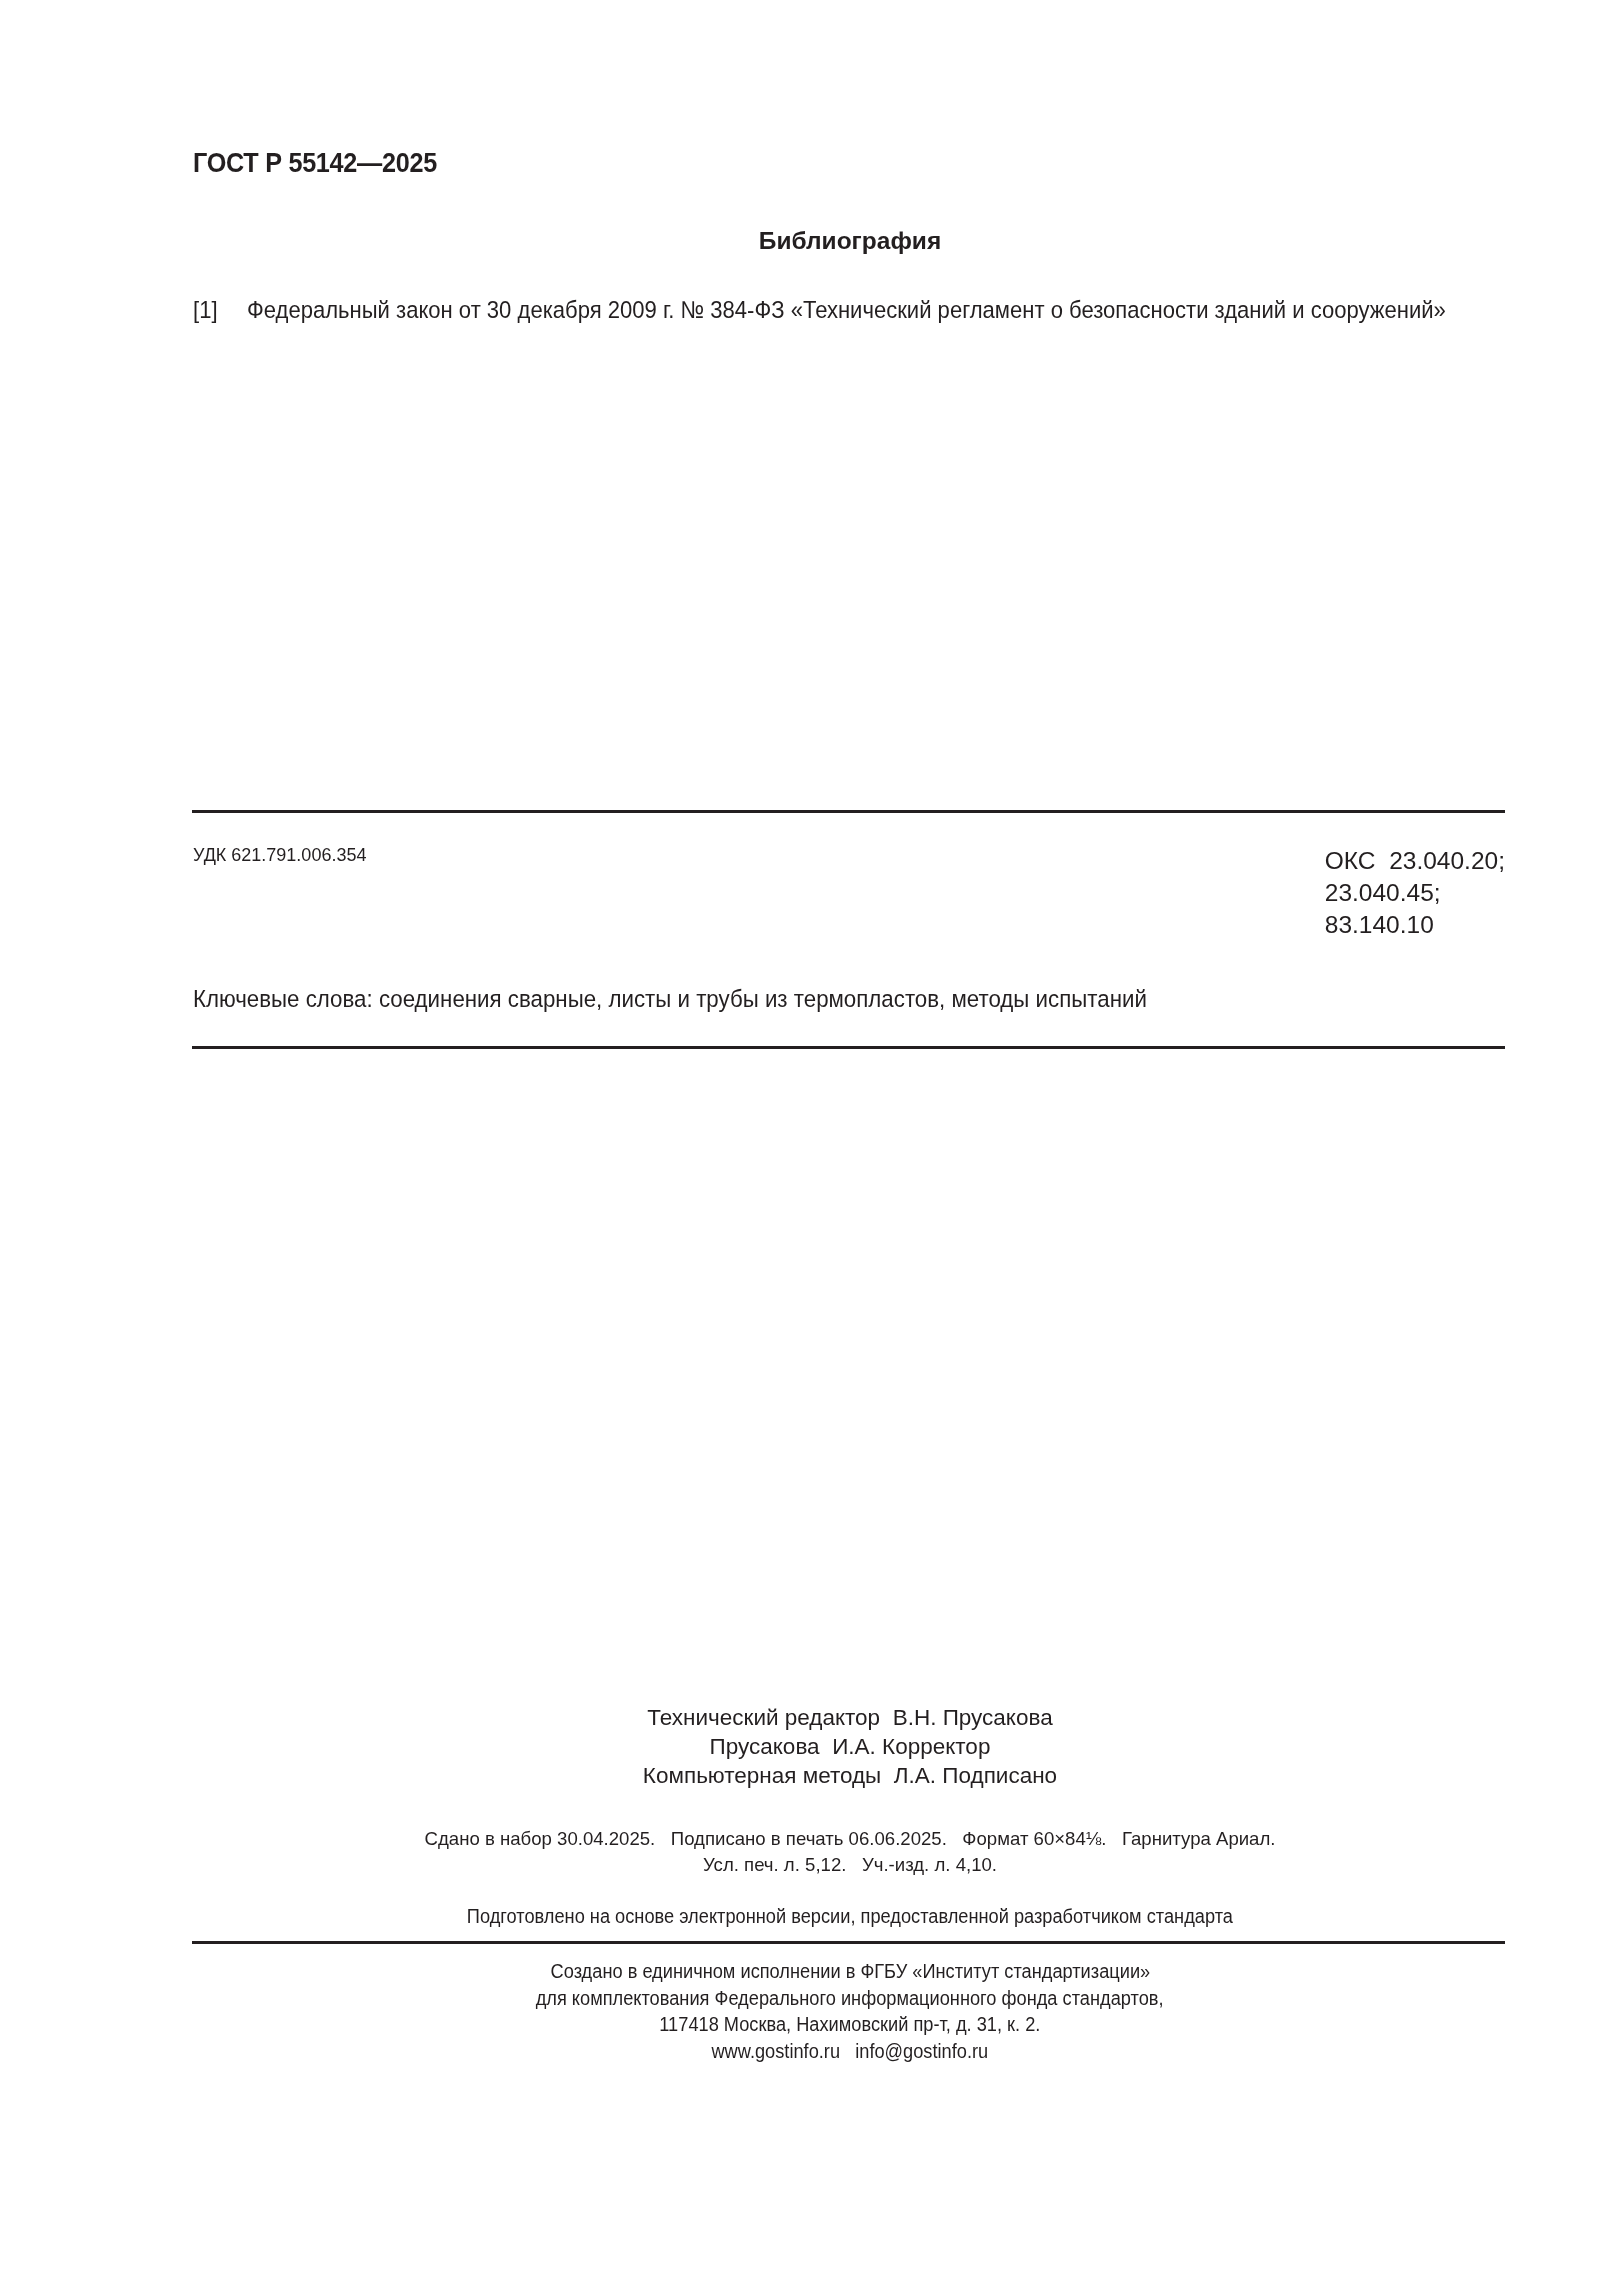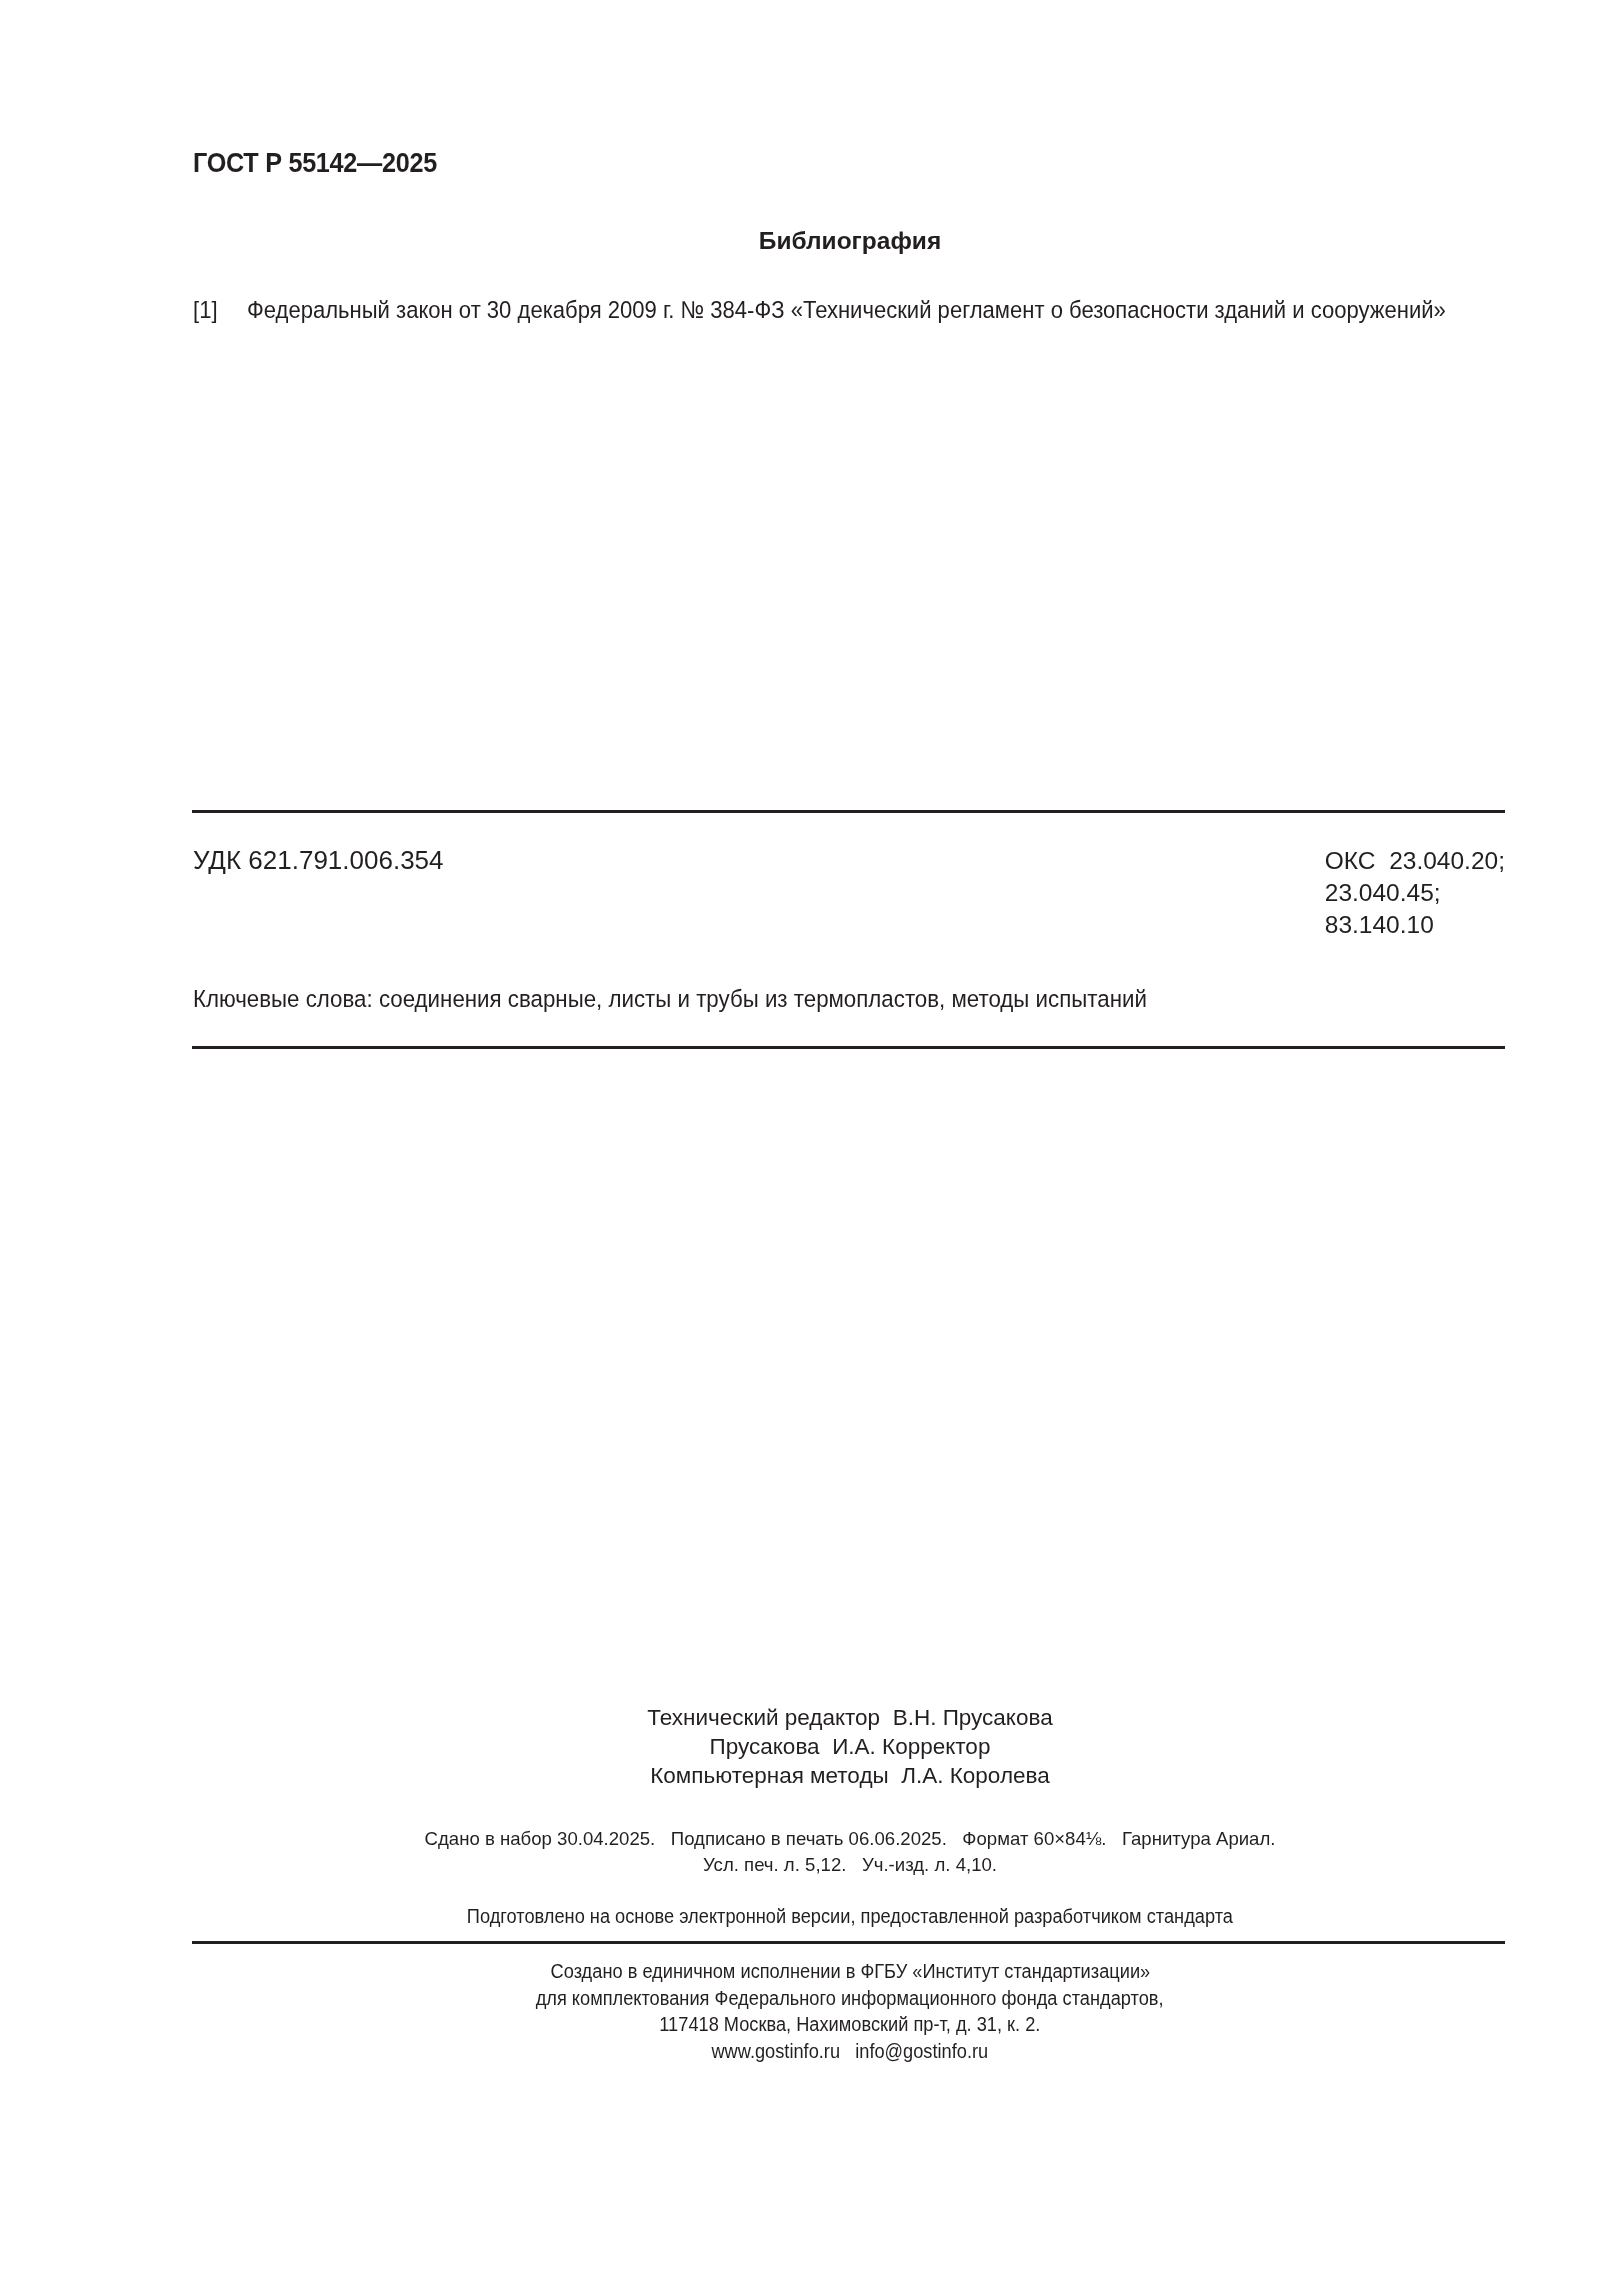--- a/index.html
+++ b/index.html
@@ -65,21 +65,21 @@
       position: absolute;
       left: 192px;
       width: 1313px;
       height: 2.9px;
       background: #231f20;
     }
 
     .udc {
       left: 193px;
       top: 845px;
-      font-size: 26px;
+      font-size: 18px;
       white-space: nowrap;
     }
     .oks {
       right: 116px;
       top: 845px;
       font-size: 24.5px;
       line-height: 32px;
       text-align: left;
     }
     .oks-line { display: block; white-space: pre; }
@@ -168,21 +168,21 @@
   <span class="staff-line">
     <span>Технический редактор</span>&nbsp;
     <span class="staff-name">В.Н. Прусакова</span>
   </span>
   <span class="staff-line">
     <span>Прусакова</span>&nbsp;
     <span class="staff-name">И.А. Корректор</span>
   </span>
   <span class="staff-line">
     <span>Компьютерная методы</span>&nbsp;
-    <span class="staff-name">Л.А. Королева</span>
+    <span class="staff-name">Л.А. Подписано</span>
   </span>
 </div>
 
 <div class="abs imprint">
   <span class="imprint-line">Сдано в набор 30.04.2025.   Подписано в печать 06.06.2025.   Формат 60×84⅛.   Гарнитура Ариал.</span>
   <span class="imprint-line">Усл. печ. л. 5,12.   Уч.-изд. л. 4,10.</span>
 </div>
 
 <div class="abs prepared">
   <span>Подготовлено на основе электронной версии, предоставленной разработчиком стандарта</span>

